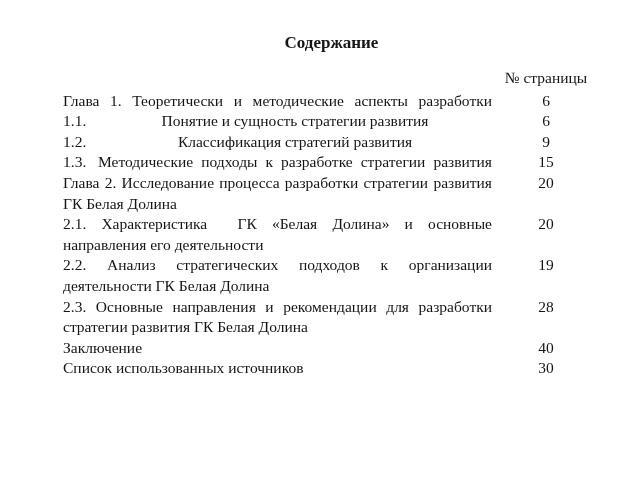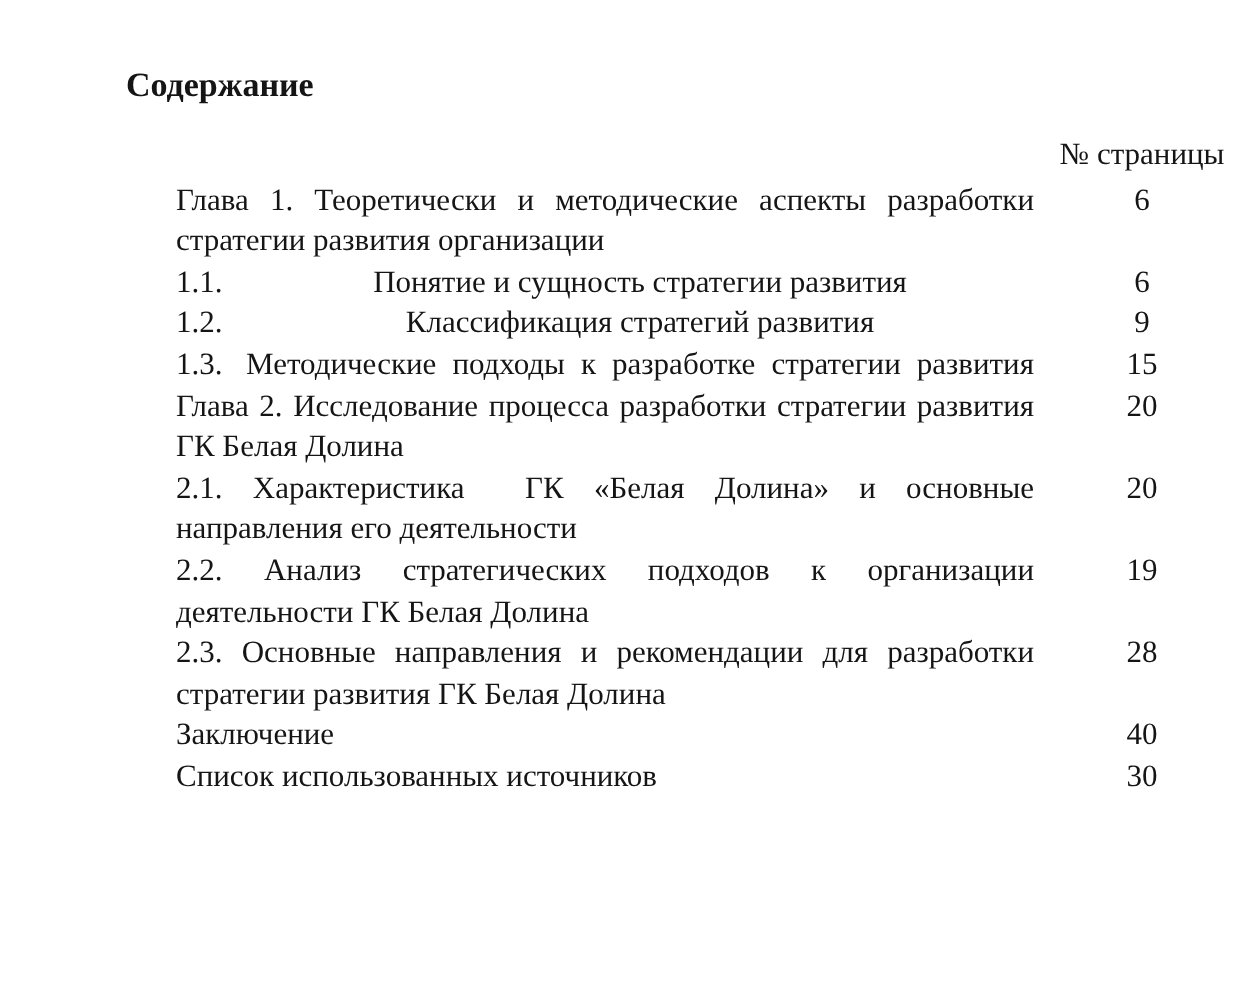--- a/index.html
+++ b/index.html
@@ -18,30 +18,29 @@
   }
   .toc {
     position: absolute;
     left: 63px;
     top: 33px;
     width: 537px;
     font-size: 15.5px;
     line-height: 20.6px;
   }
   .toc-title {
-    text-align: left;
+    text-align: center;
     font-weight: bold;
     font-size: 17px;
     line-height: 20px;
     margin-bottom: 15px;
   }
   .row {
     display: flex;
     align-items: flex-start;
-    margin-left: 25px;
   }
   .cell-title {
     width: 429px;
     flex: none;
   }
   .cell-page {
     width: 108px;
     flex: none;
     text-align: center;
   }
@@ -84,21 +83,20 @@
     <div class="row header-row">
       <div class="cell-title"></div>
       <div class="cell-page">№ страницы</div>
     </div>
 
     <div>
 
   <div class="row">
     <div class="cell-title">
             <div class="line justify">Глава 1. Теоретически и методические аспекты разработки</div>
-            <div class="line plain">стратегии развития организации</div>
           </div>
     <div class="cell-page">6</div>
   </div>
 
   <div class="row">
     <div class="cell-title">
             <div class="line tab"><span class="num">1.1.</span><span>Понятие и сущность стратегии развития</span></div>
           </div>
     <div class="cell-page">6</div>
   </div>

